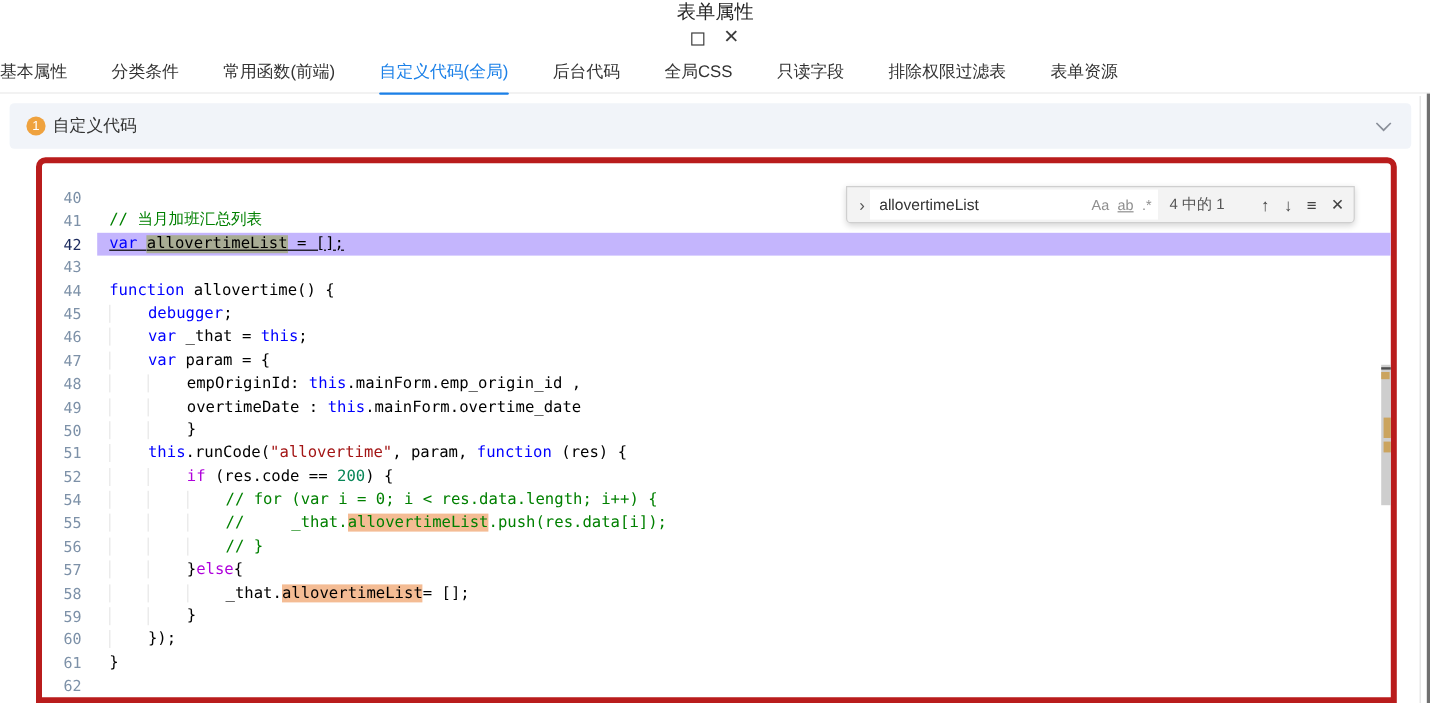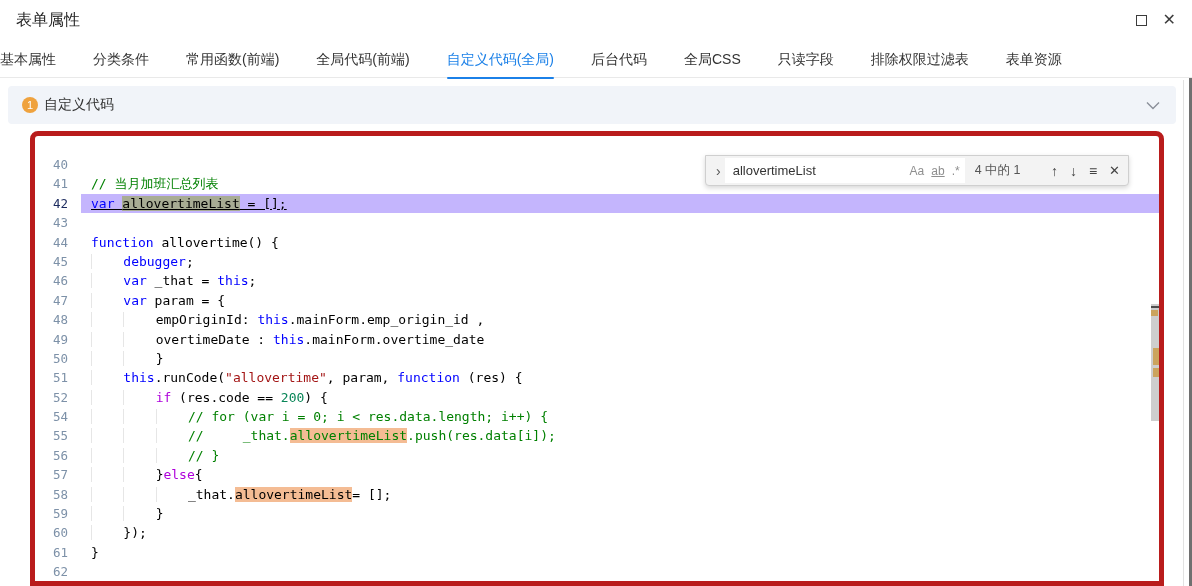--- a/index.html
+++ b/index.html
@@ -1,21 +1,21 @@
 <!DOCTYPE html>
 <html><head>
 <meta charset="utf-8">
 <style>
   * { margin:0; padding:0; box-sizing:border-box; }
   html,body { background:#fff; }
   .page { position:relative; width:1192px; height:586px; background:#fff; overflow:hidden;
           font-family:"Liberation Sans","DejaVu Sans",sans-serif; color:#333; }
 
   
-  .titlebar { height:40px; padding:0 16px; display:flex; align-items:center; justify-content:space-between; }
+  .titlebar { height:40px; padding:0 21px; display:flex; align-items:center; justify-content:space-between;flex-direction:column; }
   .dlg-title { font-size:16px; color:#262626; }
   .win-controls { display:flex; align-items:center; gap:16px; color:#333; }
   .icon-max { width:11px; height:11px; border:1.5px solid #3c3c3c; display:inline-block; cursor:pointer; }
   .icon-close { font-size:16px; color:#3c3c3c; cursor:pointer; line-height:1; }
 
   
   .tabbar { display:flex; gap:37px; height:38px; align-items:center;
             border-bottom:1px solid #e9e9e9; }
   .tab { font-size:14px; color:#333; height:38px; line-height:38px; position:relative;
          cursor:pointer; white-space:nowrap; }
@@ -88,21 +88,20 @@
     <span class="win-controls">
       <span class="icon-max"></span>
       <span class="icon-close">✕</span>
     </span>
   </div>
 
   <div class="tabbar">
     <span class="tab">基本属性</span>
     <span class="tab">分类条件</span>
     <span class="tab">常用函数(前端)</span>
-    <span class="tab">全局代码(前端)</span>
     <span class="tab active">自定义代码(全局)</span>
     <span class="tab">后台代码</span>
     <span class="tab">全局CSS</span>
     <span class="tab">只读字段</span>
     <span class="tab">排除权限过滤表</span>
     <span class="tab">表单资源</span>
   </div>
 
   <div class="section-header">
     <span class="sh-left">

